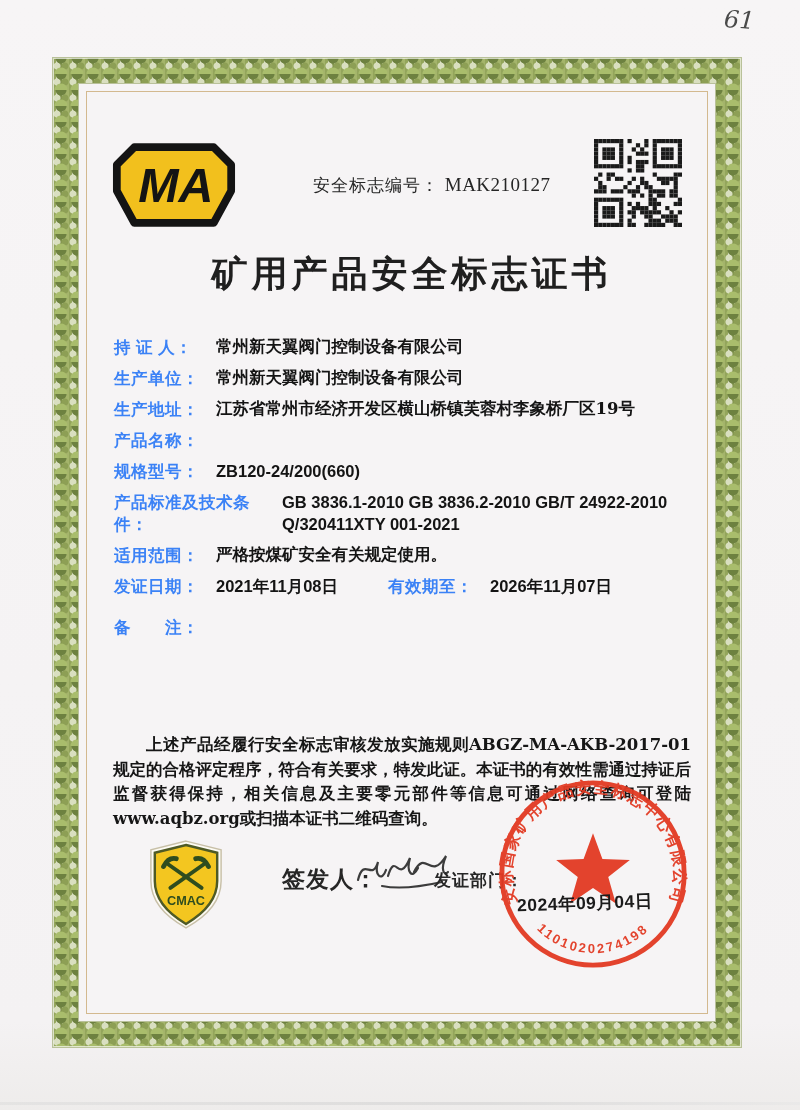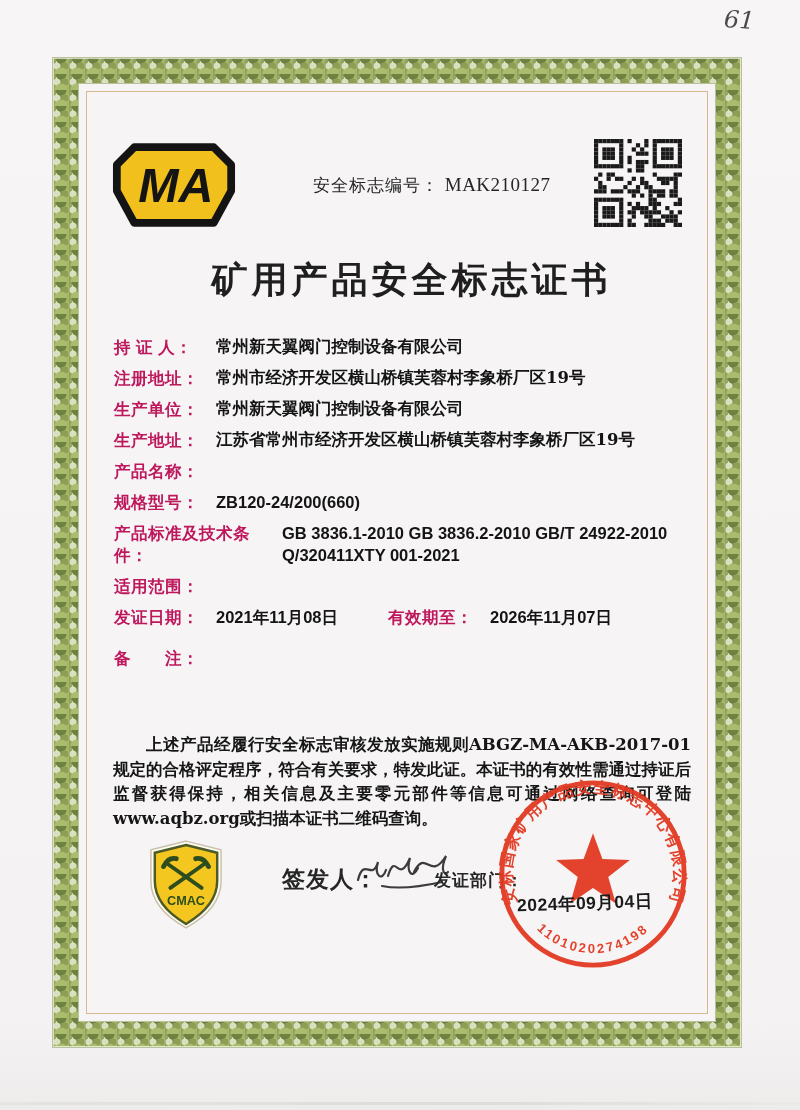--- a/index.html
+++ b/index.html
@@ -46,29 +46,29 @@
   }
 
   
   .ma-logo { position:absolute; left:112px; top:142px; width:124px; height:86px; }
   .cert-no { position:absolute; left:305px; top:174px; font-size:17px; letter-spacing:1px;margin-left:8px; }
   .cert-no .num { font-family:"Liberation Serif",serif; font-size:19px; letter-spacing:0.5px; }
   .qr { position:absolute; left:594px; top:139px; width:88px; height:88px; }
 
   
   .title {
-    position:absolute; left:0; top:256px; width:800px;
+    position:absolute; left:0; top:250px; width:800px;
     text-align:center; font-size:36px; font-weight:900;
     font-family:"Liberation Serif",serif; letter-spacing:4px; color:#1f1f1f;padding-left:23px;
   }
 
   
   .fields { position:absolute; left:114px; top:336px; width:584px; font-size:16.5px; }
   .frow { display:flex; align-items:flex-start; margin-bottom:9px; line-height:22px; }
-  .frow .lbl { flex:0 0 88px; font-weight:700; letter-spacing:0.5px; color:#be185d; }
+  .frow .lbl { flex:0 0 88px; font-weight:700; letter-spacing:0.5px; color:#3b82f6; }
   .frow .lbl-wide { flex:0 0 168px; }
   .frow .val { padding-left:14px; color:#141414; }
   .frow .val-num { font-family:"Liberation Sans",sans-serif; font-weight:700; letter-spacing:0; }
   .frow .val-fixed { flex:0 0 186px; }
   .row-std { align-items:flex-end; }
   .row-std .val { padding-left:0; }
   .row-dates { margin-top:7px; }
   .row-remark { margin-top:19px; }
 
   
@@ -338,44 +338,41 @@
   </svg>
 
 <div class="title">矿用产品安全标志证书</div>
 
 <div class="fields">
   <div class="frow">
     <span class="lbl">持 证 人：</span>
     <span class="val kai">常州新天翼阀门控制设备有限公司</span>
   </div>
   <div class="frow">
-    <span class="lbl">注册地址：</span>
-    <span class="val kai">常州市经济开发区横山桥镇芙蓉村李象桥厂区19号</span>
-  </div>
-  <div class="frow">
     <span class="lbl">生产单位：</span>
     <span class="val kai">常州新天翼阀门控制设备有限公司</span>
   </div>
   <div class="frow">
     <span class="lbl">生产地址：</span>
     <span class="val kai">江苏省常州市经济开发区横山桥镇芙蓉村李象桥厂区19号</span>
   </div>
   <div class="frow">
     <span class="lbl">产品名称：</span>
   </div>
   <div class="frow">
     <span class="lbl">规格型号：</span>
     <span class="val val-num">ZB120-24/200(660)</span>
   </div>
   <div class="frow row-std">
     <span class="lbl lbl-wide">产品标准及技术条件：</span>
     <span class="val val-num">GB 3836.1-2010 GB 3836.2-2010 GB/T 24922-2010 Q/320411XTY 001-2021</span>
   </div>
   <div class="frow">
     <span class="lbl">适用范围：</span>
+    <span class="val kai">严格按煤矿安全有关规定使用。</span>
   </div>
   <div class="frow row-dates">
     <span class="lbl">发证日期：</span>
     <span class="val val-num val-fixed">2021年11月08日</span>
     <span class="lbl">有效期至：</span>
     <span class="val val-num">2026年11月07日</span>
   </div>
   <div class="frow row-remark">
     <span class="lbl">备　　注：</span>
     <span class="val kai"></span>

